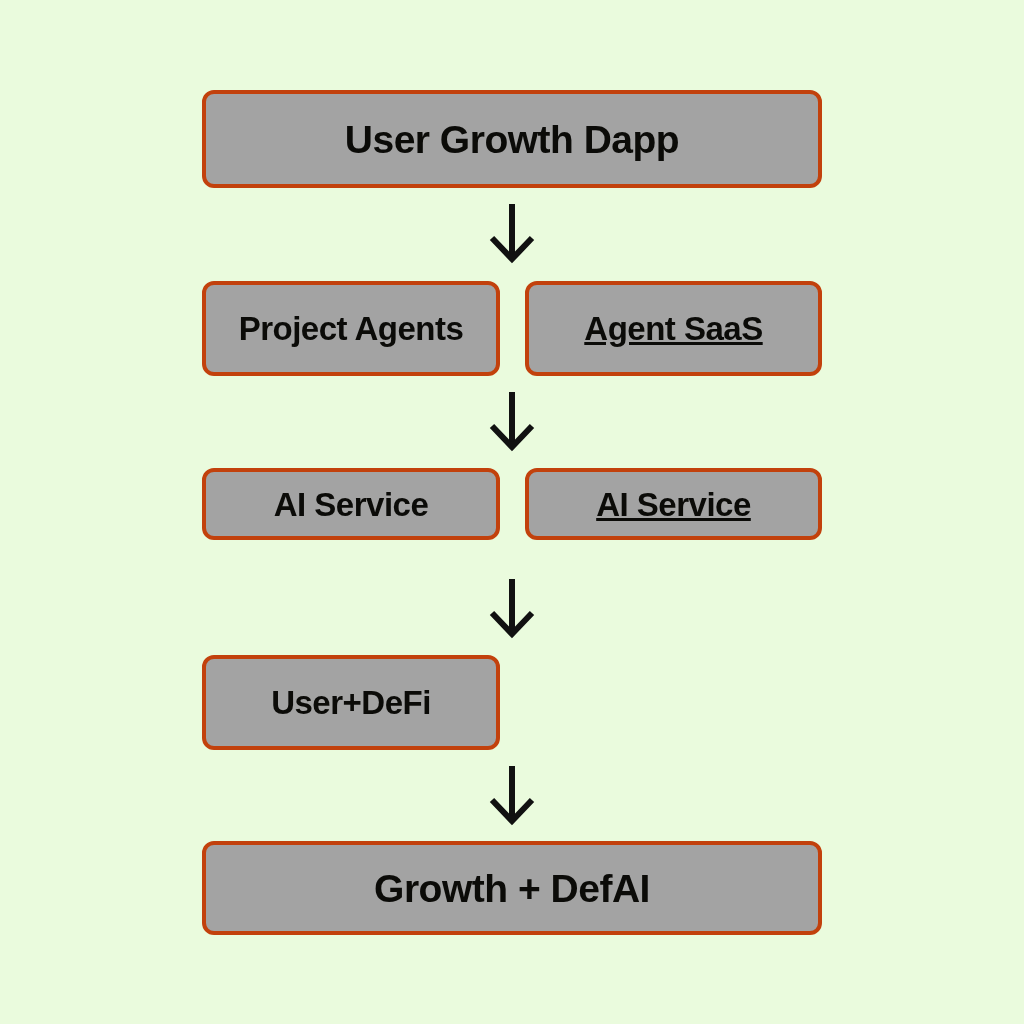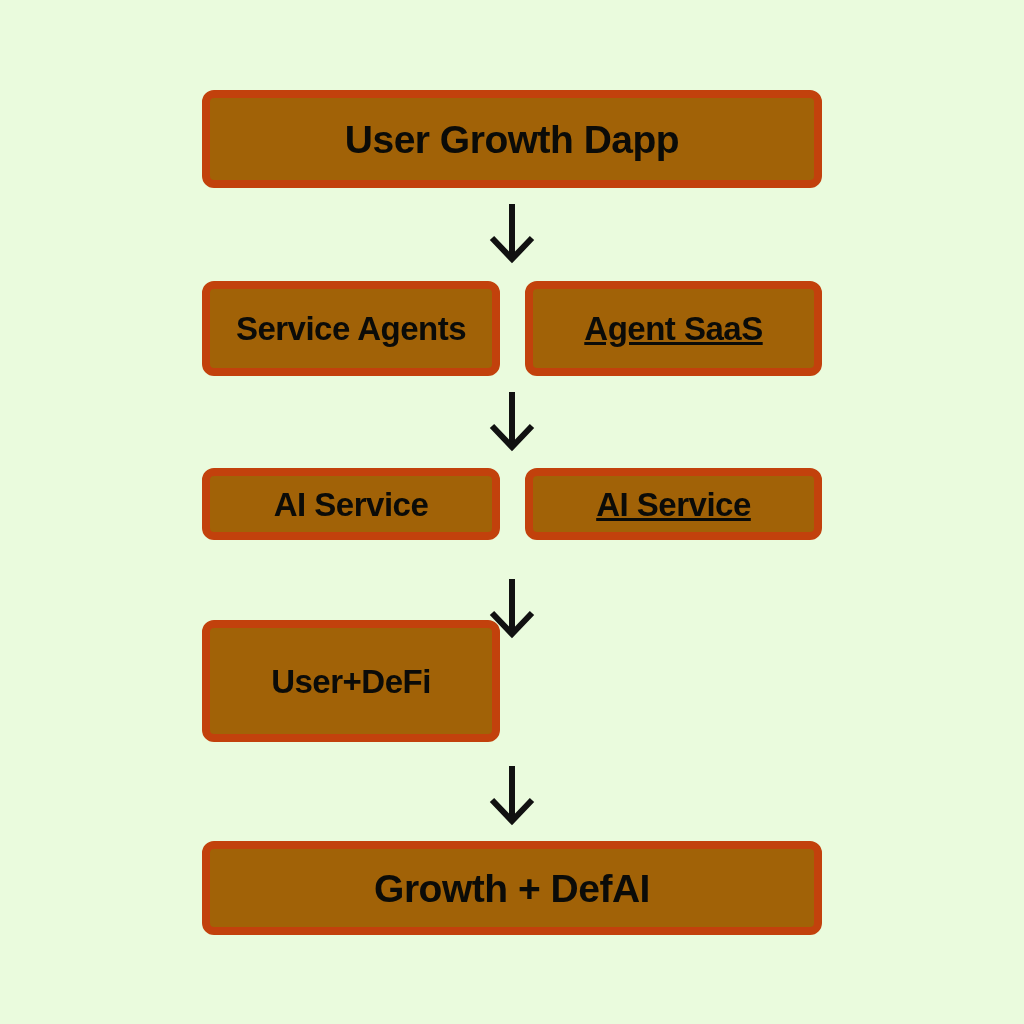--- a/index.html
+++ b/index.html
@@ -18,22 +18,22 @@
     position: relative;
     width: 1024px;
     height: 1024px;
     background: #eafbdd;
   }
 
   
   .node {
     position: absolute;
     box-sizing: border-box;
-    background: #a16207;
-    border: 8px solid #c2410c;
+    background: #a3a3a3;
+    border: 4px solid #c2410c;
     border-radius: 12px;
     display: flex;
     align-items: center;
     justify-content: center;
     color: #0b0b08;
     font-weight: 700;
     letter-spacing: -0.5px;
     text-align: center;
     line-height: 1;
     white-space: nowrap;
@@ -57,21 +57,21 @@
   
   .node.col-right {
     left: 525px;
     width: 297px;
     text-decoration: underline;
   }
 
   .row-1 { top: 90px;  height: 98px; }
   .row-2 { top: 281px; height: 95px; }
   .row-3 { top: 468px; height: 72px; }
-  .row-4 { top: 620px; height: 122px; }
+  .row-4 { top: 655px; height: 95px; }
   .row-5 { top: 841px; height: 94px; }
 
   .fs-lg  { font-size: 39px; }
   .fs-md  { font-size: 33px; }
 
   
   .arrow {
     position: absolute;
     left: 482px;
     width: 60px;
@@ -94,21 +94,21 @@
   </div>
 
   <div class="arrow arrow-1">
     <svg width="60" height="62" viewBox="0 0 60 62" aria-hidden="true">
       <line x1="30" y1="2" x2="30" y2="56" stroke="#111111" stroke-width="6"></line>
       <polyline points="10,36 30,57 50,36" fill="none" stroke="#111111" stroke-width="6" stroke-linecap="butt" stroke-linejoin="miter"></polyline>
     </svg>
   </div>
 
   <div class="node col-left row-2 fs-md">
-    <span class="node-label">Service Agents</span>
+    <span class="node-label">Project Agents</span>
   </div>
   <div class="node col-right row-2 fs-md">
     <span class="node-label">Agent SaaS</span>
   </div>
 
   <div class="arrow arrow-2">
     <svg width="60" height="62" viewBox="0 0 60 62" aria-hidden="true">
       <line x1="30" y1="2" x2="30" y2="56" stroke="#111111" stroke-width="6"></line>
       <polyline points="10,36 30,57 50,36" fill="none" stroke="#111111" stroke-width="6" stroke-linecap="butt" stroke-linejoin="miter"></polyline>
     </svg>

